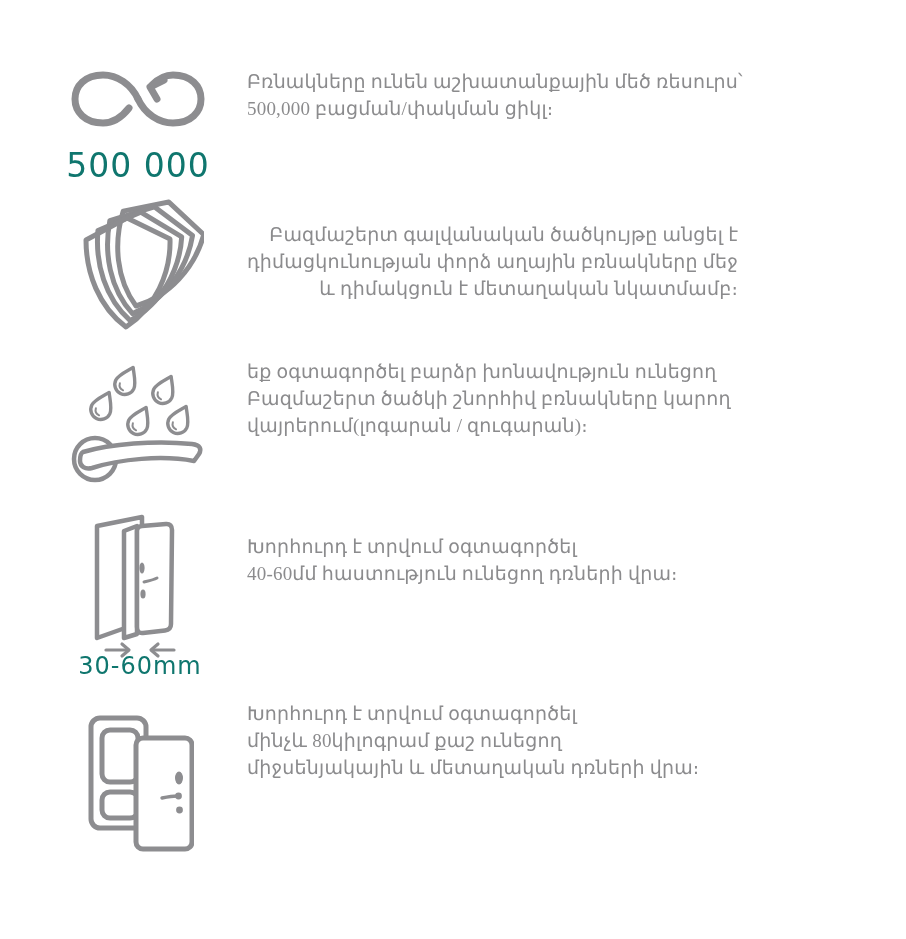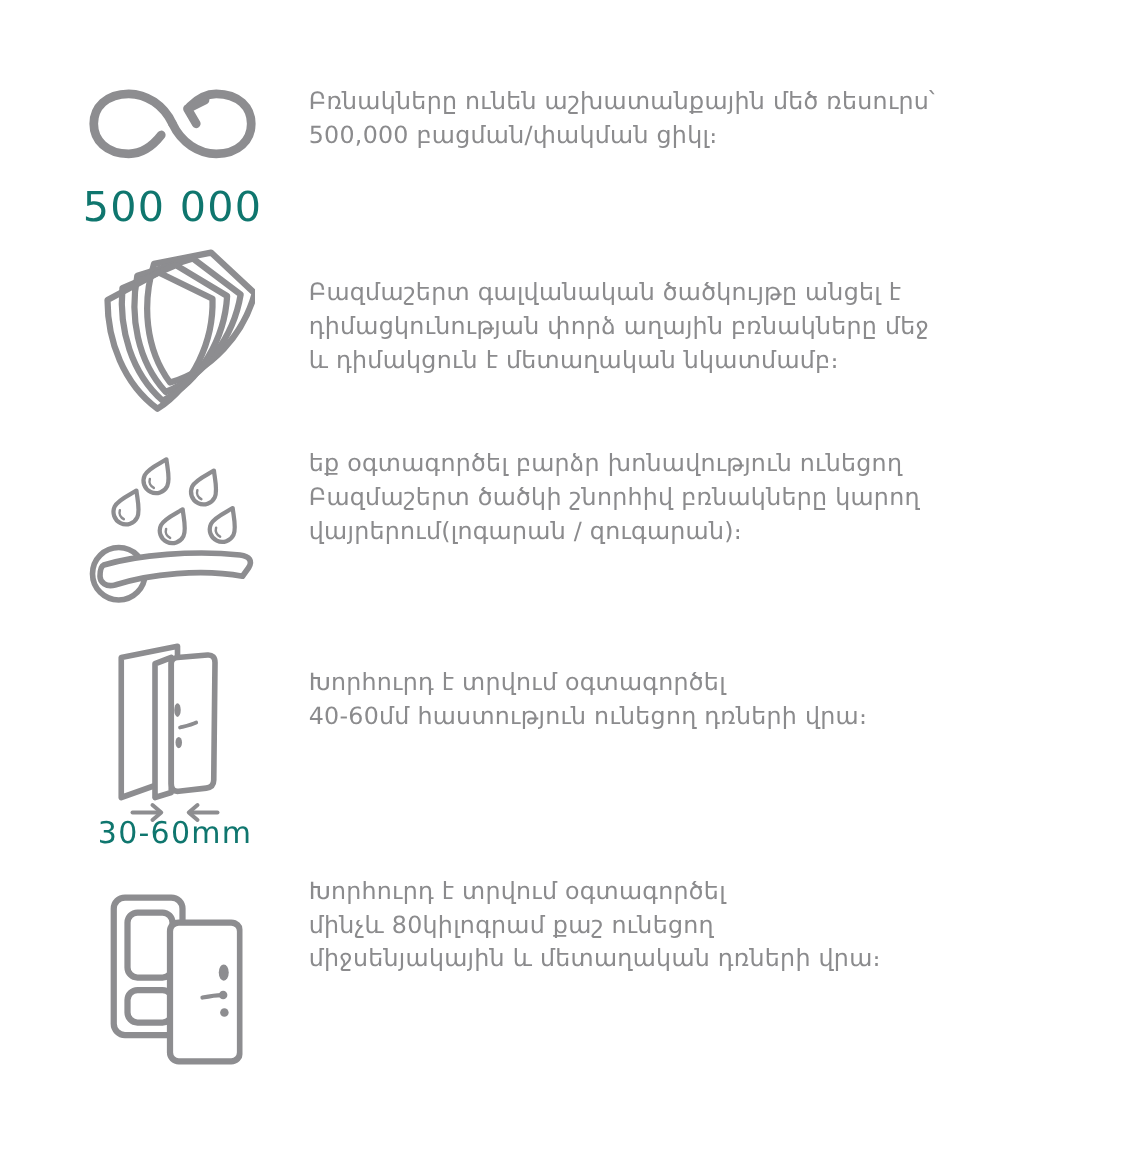--- a/index.html
+++ b/index.html
@@ -12,36 +12,37 @@
   }
   svg.icon { position:absolute; }
   .icon-stroke { stroke:#8d8d90; fill:none; stroke-linecap:round; stroke-linejoin:round; }
   .icon-fill  { fill:#8d8d90; stroke:none; }
   .icon-white { fill:#ffffff; stroke:#8d8d90; stroke-linecap:round; stroke-linejoin:round; }
   .text-block { position:absolute; }
   .line {
     font-size:19px; line-height:27px;
     color:#8b8b8d; letter-spacing:0.2px;
     white-space:nowrap;
+    font-family:Liberation Serif, serif;
   }
   .caption {
     position:absolute; text-align:center;
     color:#0f766e; letter-spacing:1px;
   }
   #cap1 { left:64px; top:146px; width:148px; font-size:33px; }
   #cap4 { left:70px; top:652px; width:140px; font-size:24px; }
 
   #icon1 { left:70px;  top:56px;  }
   #icon2 { left:82px;  top:196px; }
   #icon3 { left:70px;  top:360px; }
   #icon4 { left:92px;  top:514px; }
   #icon5 { left:86px;  top:693px; }
 
   #text1 { left:247px; top:68px;  }
-  #text2 { left:247px; top:221px; }
+  #text2 { left:247px; top:221px;text-align:right; }
   #text3 { left:247px; top:358px; }
   #text4 { left:247px; top:533px; }
   #text5 { left:247px; top:700px; }
 </style>
 </head>
 <body>
 
 <div class="page">
 
   <svg id="icon1" class="icon" width="136" height="86" viewBox="0 0 136 86">

